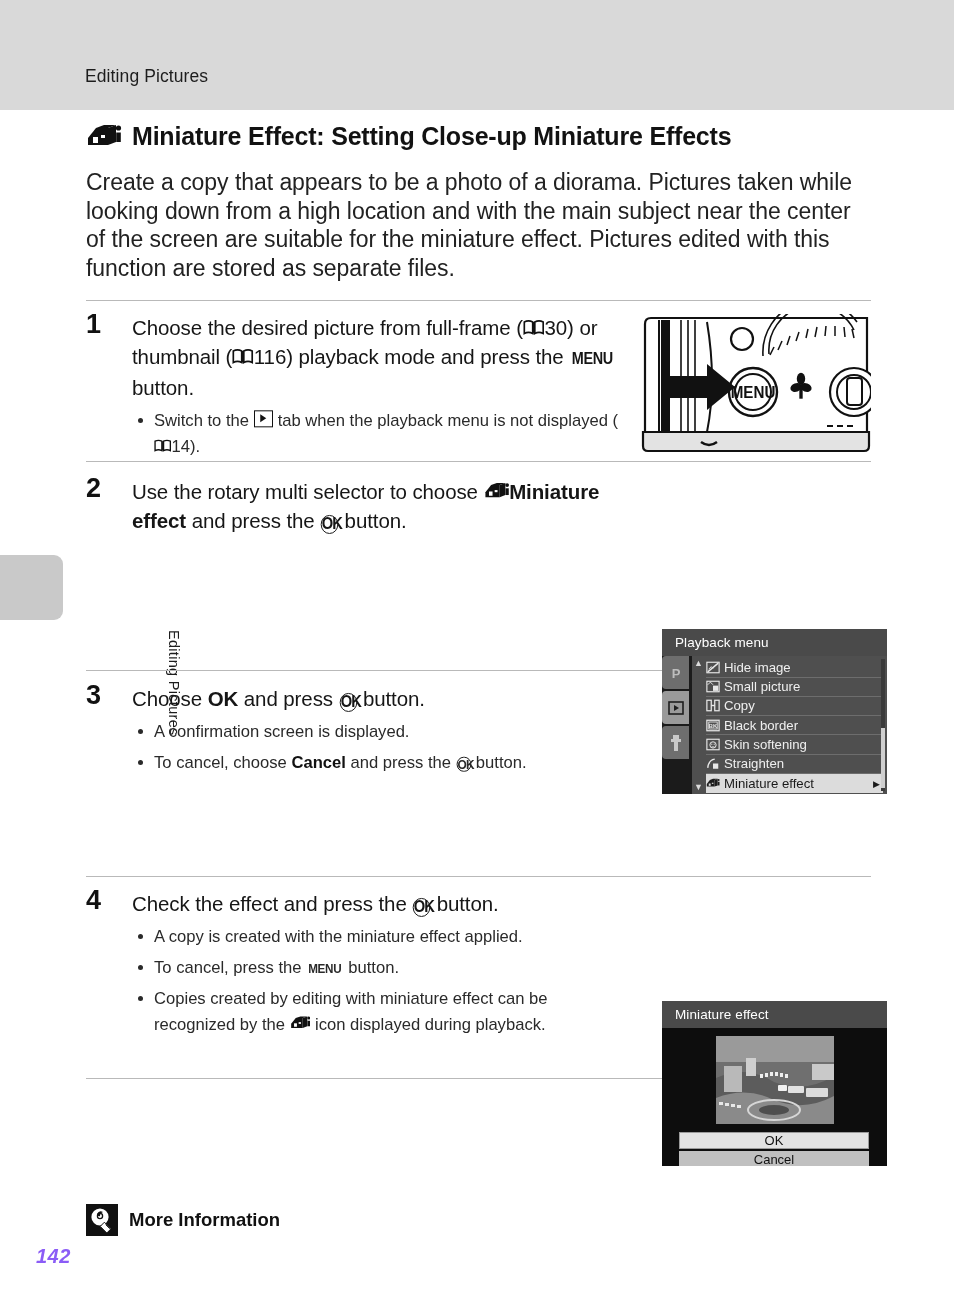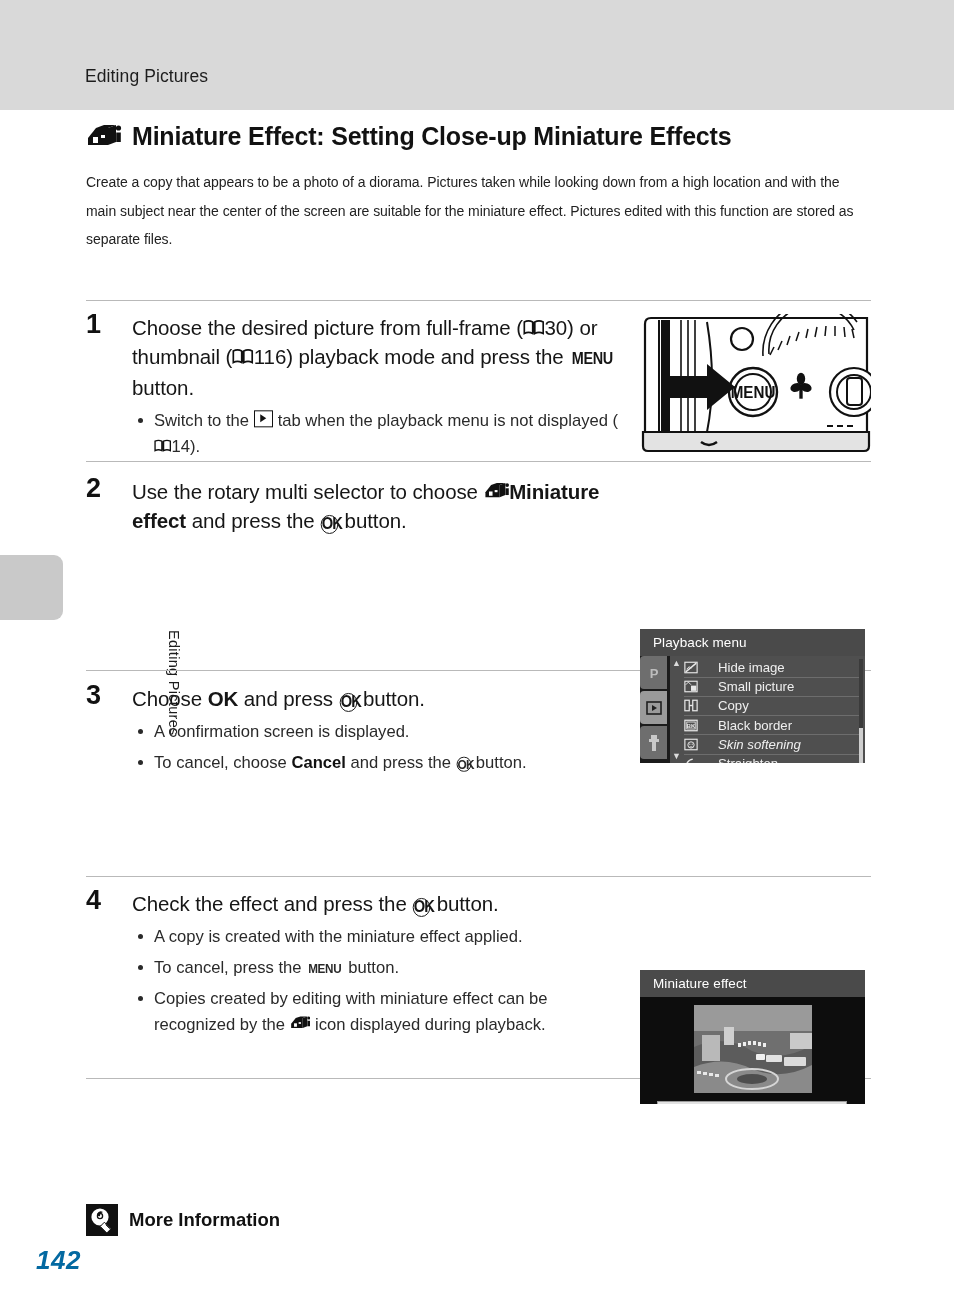--- a/index.html
+++ b/index.html
@@ -31,41 +31,41 @@
     width:160px;
     font-size:14.5px;color:#1d1d1d;
     writing-mode:vertical-rl;
     transform-origin:left top;
     letter-spacing:.3px;
   }
 
   
   .page-number{
     position:absolute;left:36px;top:1245px;
-    font-size:26px;font-style:italic;font-weight:700;color:#0369a1;
+    font-size:20px;font-style:italic;font-weight:700;color:#8b5cf6;
     letter-spacing:.5px;
   }
 
   
   .chapter-title{
     position:absolute;left:86px;top:122px;width:800px;
     display:flex;align-items:center;gap:10px;
   }
   .chapter-title .title-text{
     font-size:25px;font-weight:700;color:#121212;letter-spacing:-.2px;
   }
 
   
   .icon-miniature{display:inline-block;position:relative;width:36px;height:26px;flex:none;}
   .icon-miniature svg{display:block;}
 
   
   .intro{
     position:absolute;left:86px;top:168px;width:785px;
-    font-size:14px;line-height:28.6px;color:#222;letter-spacing:-.05px;
+    font-size:23px;line-height:28.6px;color:#222;letter-spacing:-.05px;
   }
 
   
   .rule{
     position:absolute;left:86px;width:785px;height:1px;background:#b9b9b9;
   }
 
   
   .step{position:absolute;}
   .step-num{
@@ -124,22 +124,22 @@
 
   
   .fig{position:absolute;}
 
   .cam-ill{
     width:230px;height:145px;position:relative;overflow:hidden;
   }
 
   
   .lcd{
-    width:225px;height:134px;position:relative;
-    background:#000;overflow:hidden;
+    width:225px;height:165px;position:relative;
+    background:#000;overflow:hidden;margin-left:22px;
   }
   .lcd-title{
     position:absolute;left:0;top:0;width:100%;height:27px;
     background:#4a4a4a;color:#fff;font-size:13.5px;
     display:flex;align-items:center;padding-left:13px;box-sizing:border-box;
     letter-spacing:.1px;
   }
 
   
   .pm{background:#1b1b1b;}
@@ -157,21 +157,21 @@
     position:absolute;left:30px;top:27px;right:0;bottom:0;background:#4f4f4f;
   }
   .pm-arrowcol{
     position:absolute;left:30px;top:27px;width:14px;bottom:0;background:#4f4f4f;
     color:#dcdcdc;font-size:9px;text-align:center;
   }
   .pm-up{position:absolute;left:2px;top:2px;}
   .pm-dn{position:absolute;left:2px;bottom:2px;}
   .pm-row{
     position:absolute;left:44px;right:4px;height:19.6px;
-    display:flex;align-items:center;gap:20px;
+    display:flex;align-items:center;gap:4px;
     color:#efefef;font-size:13.2px;
     border-bottom:1px solid #6d6d6d;
     box-sizing:border-box;
   }
   .pm-row.sel{background:#dcdcdc;color:#1a1a1a;border-bottom:none;}
   .pm-ico{
     width:14px;height:13px;flex:none;display:block;
   }
   .pm-ico svg{display:block;width:100%;height:100%;}
   .pm-more{margin-left:auto;font-size:9px;padding-right:3px;}
@@ -392,21 +392,21 @@
       <div class="pm-row" style="top: 86.9px; text-align: center;">
         <span class="pm-ico">
           <svg viewBox="0 0 16 14">
             <rect x="1" y="1" width="14" height="12" fill="none" stroke="#e8e8e8" stroke-width="1.4"></rect>
             <rect x="3.2" y="3" width="9.6" height="8" fill="none" stroke="#e8e8e8" stroke-width="1"></rect>
             <text x="8" y="10" font-family="Liberation Sans, sans-serif" font-size="6.6" font-weight="700" text-anchor="middle" fill="#e8e8e8">BK</text>
           </svg>
         </span>
         <span>Black border</span>
       </div>
-      <div class="pm-row" style="top: 106.2px; font-style: italic;">
+      <div class="pm-row" style="top: 106.2px;">
         <span class="pm-ico">
           <svg viewBox="0 0 16 14">
             <rect x="1" y="1" width="14" height="12" fill="none" stroke="#e8e8e8" stroke-width="1.3"></rect>
             <circle cx="8" cy="7.5" r="3.6" fill="none" stroke="#e8e8e8" stroke-width="1.1"></circle>
             <circle cx="6.6" cy="6.6" r="0.7" fill="#e8e8e8"></circle>
             <circle cx="9.4" cy="6.6" r="0.7" fill="#e8e8e8"></circle>
             <path d="M6.4 9.2 q1.6 1.4 3.2 0" fill="none" stroke="#e8e8e8" stroke-width="0.9"></path>
           </svg>
         </span>
         <span>Skin softening</span>

